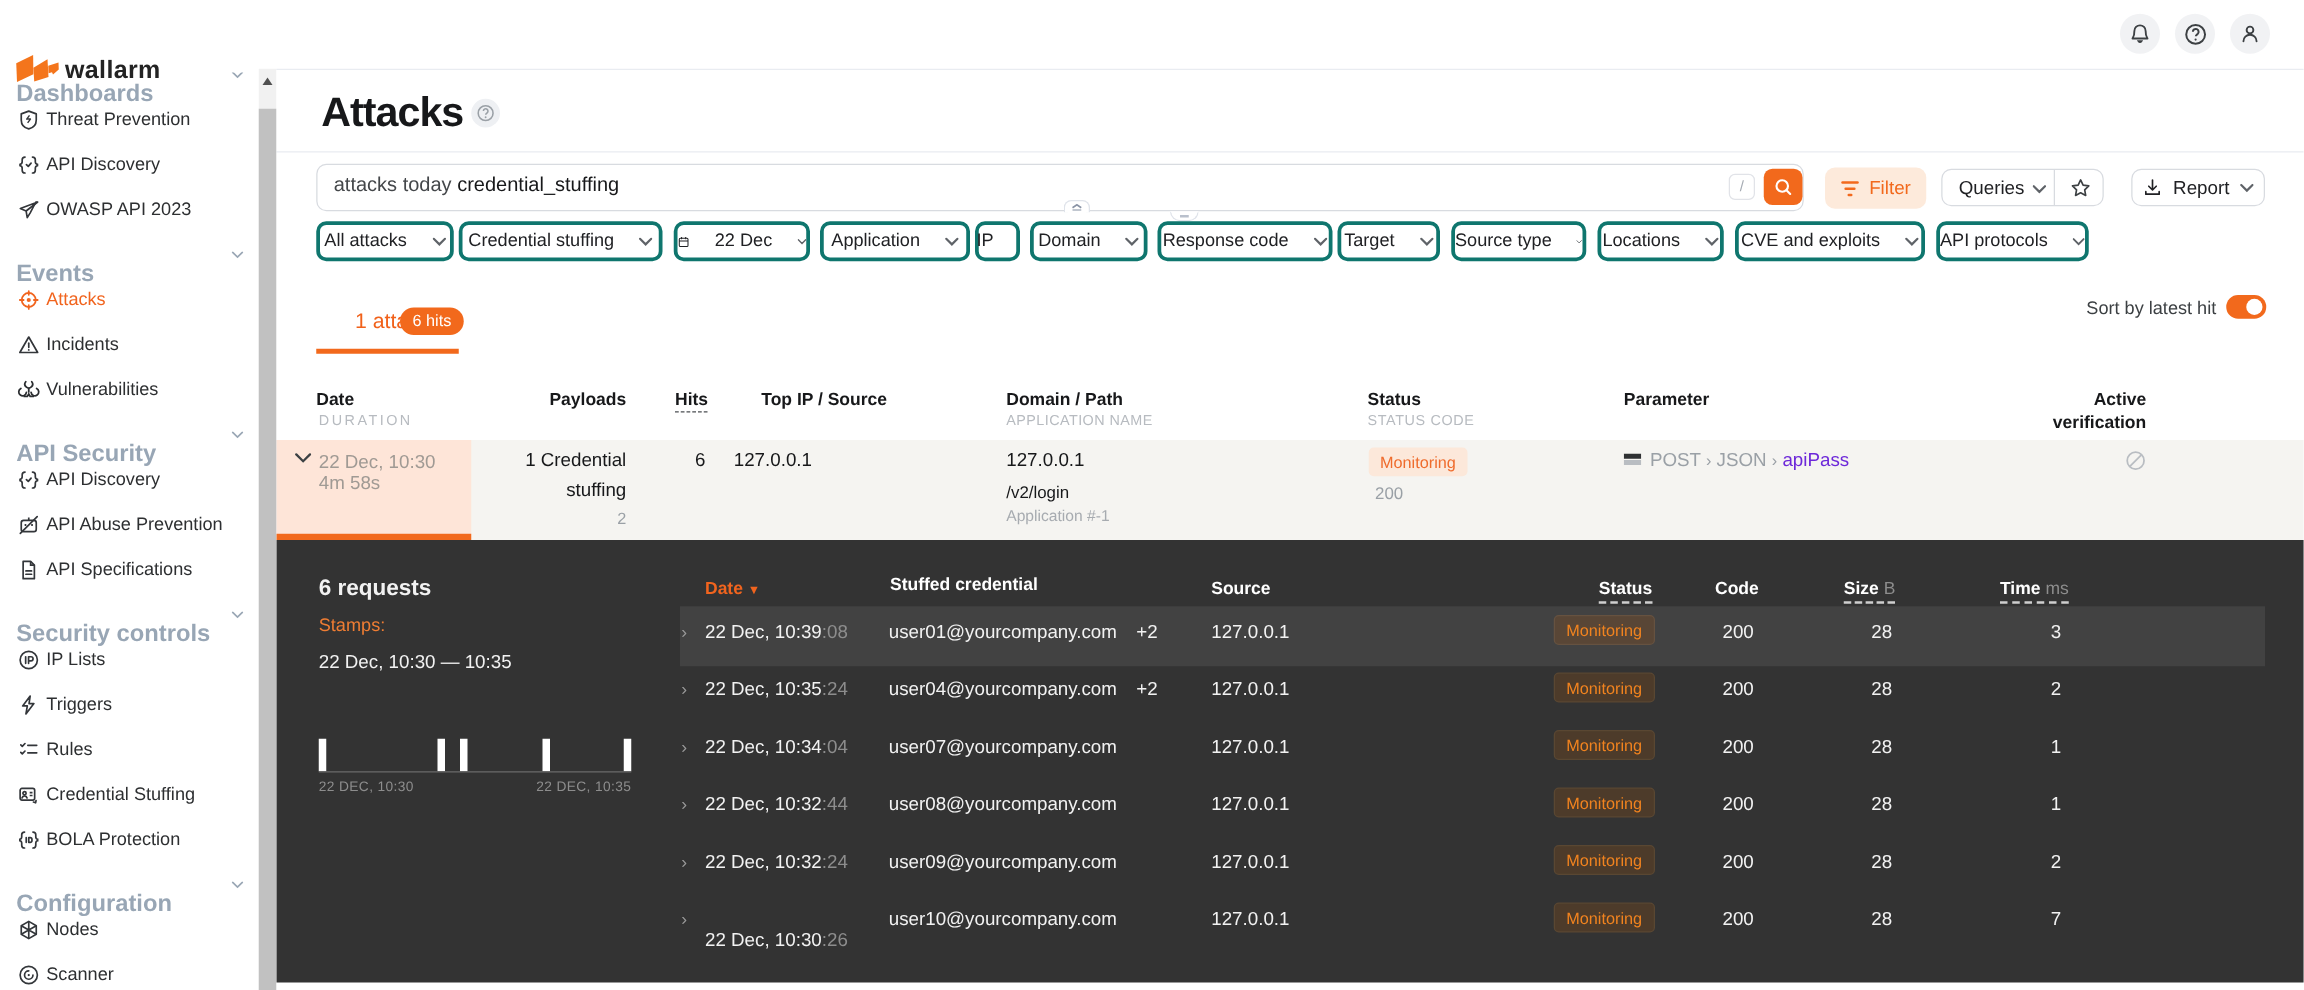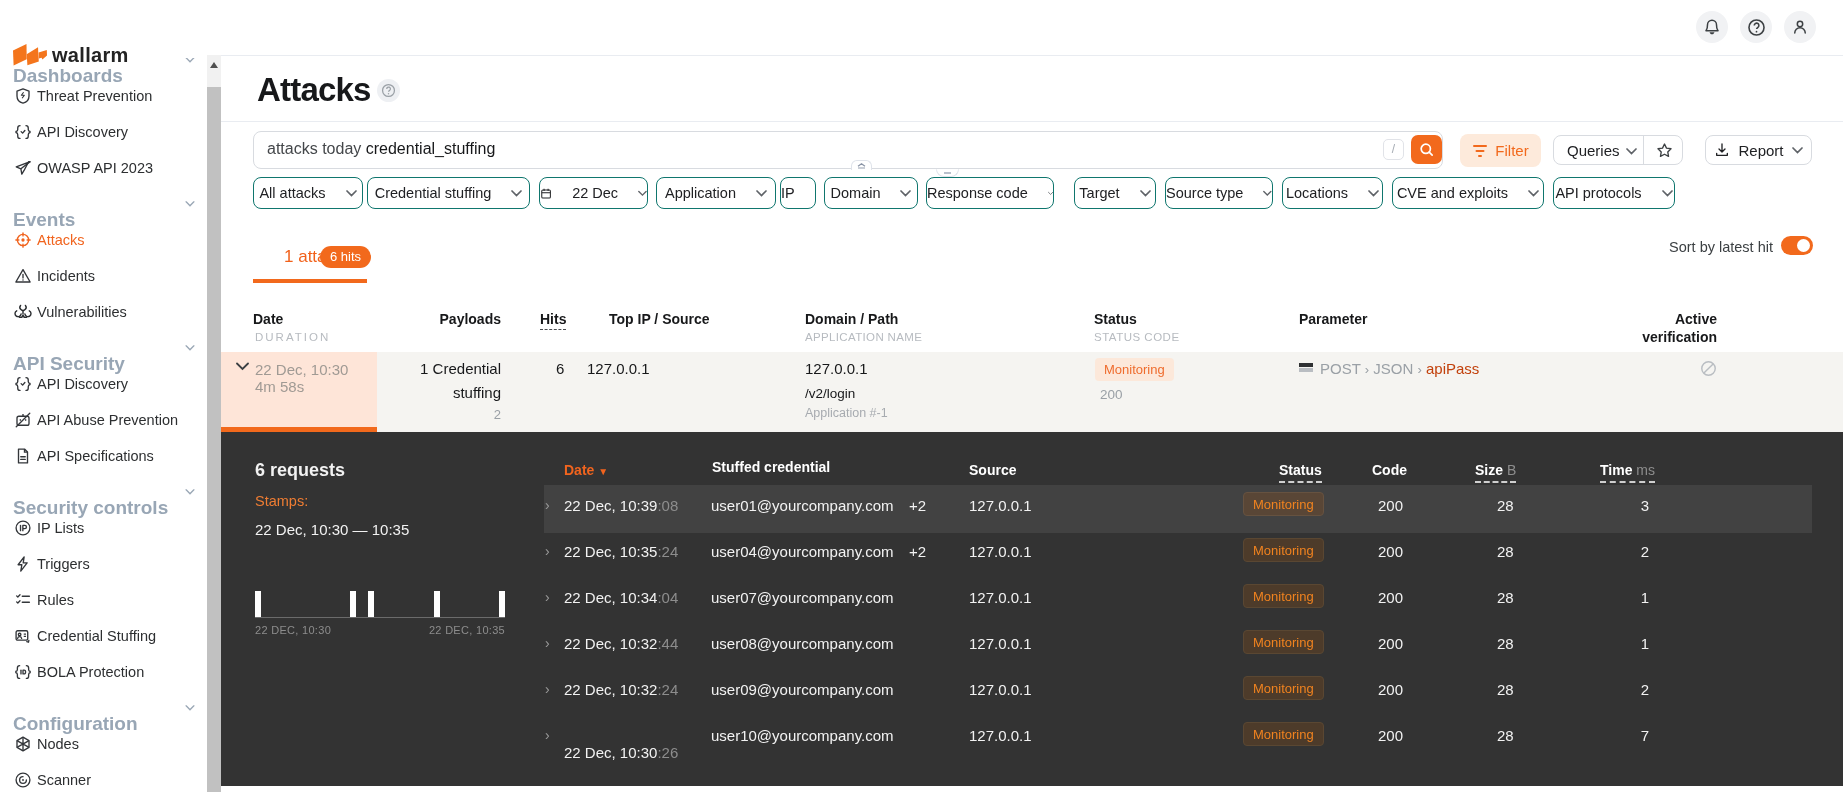--- a/index.html
+++ b/index.html
@@ -43,21 +43,21 @@
   #searchbtn { position:absolute; left:1411px; top:135px; width:31px; height:29px; background:#f2691c; border-radius:7px; display:flex; align-items:center; justify-content:center; }
   #filterbtn { position:absolute; left:1460px; top:134px; width:81px; height:33px; background:#fdeadb; border-radius:8px; display:flex; align-items:center; justify-content:center; gap:7px; color:#f2691c; font-size:15px; }
   #queries { position:absolute; left:1553px; top:135px; width:130px; height:30px; border:1px solid #d8dbe0; border-radius:8px; background:#fff; }
   #qdiv { position:absolute; left:89px; top:0; width:1px; height:28px; background:#d8dbe0; }
   #reportbtn { position:absolute; left:1705px; top:135px; width:107px; height:30px; border:1px solid #d8dbe0; border-radius:8px; background:#fff; display:flex; align-items:center; justify-content:center; gap:8px; font-size:15px; color:#202124; }
   #collapsetab { position:absolute; left:851px; top:160px; width:21px; height:10px; border:1px solid #dfe3ea; border-bottom:none; border-radius:6px 6px 0 0; background:#fff; }
   #bumptab { position:absolute; left:936px; top:169px; width:23px; height:8px; border:1px solid #dfe3ea; border-top:1px solid #fff; border-radius:0 0 10px 10px; background:#fff; }
 
   
   #chips { position:absolute; left:253px; top:177px; display:flex; }
-  .chip { height:32px; border:1px solid #0f766e; border-radius:8px; background:#fff; display:flex; align-items:center; justify-content:center; gap:20px; font-size:14.5px; color:#202124; white-space:nowrap; }
+  .chip { height:32px; border:3px solid #0f766e; border-radius:8px; background:#fff; display:flex; align-items:center; justify-content:center; gap:20px; font-size:14.5px; color:#202124; white-space:nowrap; }
 
   
   #tab1 { position:absolute; left:253px; top:247px; font-size:17px; font-weight:normal; color:#f1611a;margin-left:31px; }
   #hitbadge { position:absolute; left:320px; top:246px; height:22px; padding:0 10px; background:#f2691c; border-radius:11px; color:#fff; font-size:13px; line-height:22px; }
   #tabline { position:absolute; left:253px; top:279px; width:114px; height:4px; background:#f2691c; }
   #sorttext { position:absolute; left:1573px; top:239px; width:200px; text-align:right; font-size:14.5px; color:#3c4043; }
   #toggle { position:absolute; left:1781px; top:236px; width:32px; height:19px; border-radius:9.5px; background:#f2691c; }
   #toggle .knob { position:absolute; right:3px; top:3px; width:13px; height:13px; border-radius:50%; background:#fff; }
 
   
@@ -413,21 +413,21 @@
         <svg width="11" height="7" viewBox="0 0 11 7" fill="none" stroke="#5f6368" stroke-width="1.7">
           <path d="M1 1l4.5 4.5L10 1" stroke-linecap="round"></path>
         </svg>
       </div>
       <div class="chip" style="width:94px; margin-right:8px">
         <span>Domain</span>
         <svg width="11" height="7" viewBox="0 0 11 7" fill="none" stroke="#5f6368" stroke-width="1.7">
           <path d="M1 1l4.5 4.5L10 1" stroke-linecap="round"></path>
         </svg>
       </div>
-      <div class="chip" style="width:128px; margin-right:20px">
+      <div class="chip" style="width:140px; margin-right:4px">
         <span>Response code</span>
         <svg width="11" height="7" viewBox="0 0 11 7" fill="none" stroke="#5f6368" stroke-width="1.7">
           <path d="M1 1l4.5 4.5L10 1" stroke-linecap="round"></path>
         </svg>
       </div>
       <div class="chip" style="width:82px; margin-right:9px">
         <span>Target</span>
         <svg width="11" height="7" viewBox="0 0 11 7" fill="none" stroke="#5f6368" stroke-width="1.7">
           <path d="M1 1l4.5 4.5L10 1" stroke-linecap="round"></path>
         </svg>
@@ -495,21 +495,21 @@
   <div class="at" style="left:587px; top:360px;">127.0.0.1</div>
   <div class="at" style="left:805px; top:360px;">127.0.0.1</div>
   <div class="at" style="left:805px; top:386px; font-size:13.5px;">/v2/login</div>
   <div class="at" style="left:805px; top:406px; font-size:12.5px; color:#a7abb0;">Application #-1</div>
   <div class="chipmon">Monitoring</div>
   <div class="at gr" style="left:1100px; top:387px; font-size:13.5px;">200</div>
   <svg class="abs" style="left:1299px; top:362px;" width="14" height="11" viewBox="0 0 14 11">
       <rect x="0" y="1" width="14" height="4" fill="#2f3133"></rect>
       <rect x="0" y="6" width="14" height="4" fill="#b9bdc2"></rect>
     </svg>
-  <div class="at" style="left:1320px; top:360px; color:#9aa0a6;">POST <span style="font-size:13px;">›</span> JSON <span style="font-size:13px;">›</span> <span style="color:#c2410c;">apiPass</span></div>
+  <div class="at" style="left:1320px; top:360px; color:#9aa0a6;">POST <span style="font-size:13px;">›</span> JSON <span style="font-size:13px;">›</span> <span style="color:#6d28d9;">apiPass</span></div>
   <svg class="abs" style="left:1700px; top:360px;" width="17" height="17" viewBox="0 0 24 24" fill="none" stroke="#b9bdc2" stroke-width="2">
       <circle cx="12" cy="12" r="9.5"></circle>
       <path d="M5.5 18.5L18.5 5.5"></path>
     </svg>
 
   <div id="dark">
     <div id="dhl"></div>
     <div class="dw" style="left:34px; top:28px; font-size:18px; font-weight:bold;">6 requests</div>
     <div class="abs" style="left:34px; top:61px; font-size:14.5px; color:#ef7d33;">Stamps:</div>
     <div class="dw" style="left:34px; top:89px; font-size:15px;">22 Dec, 10:30 — 10:35</div>

